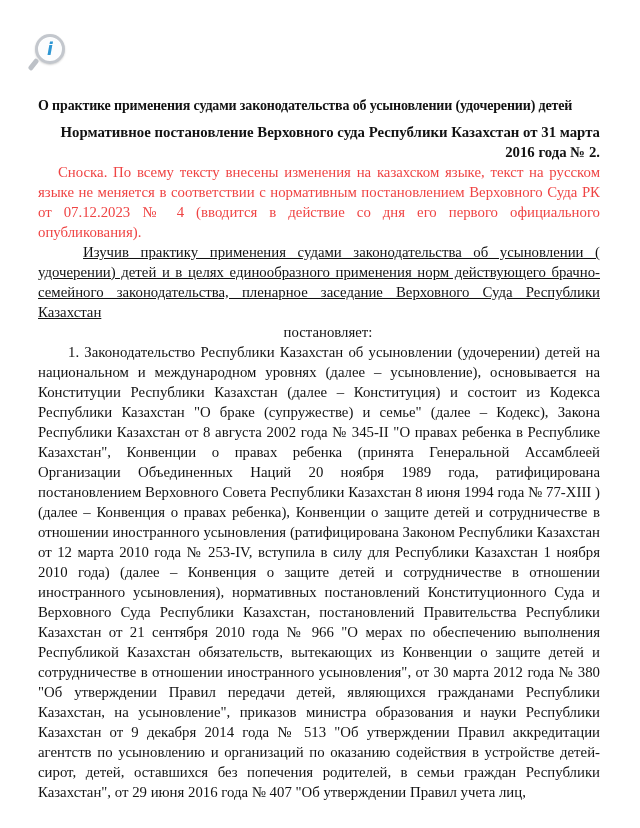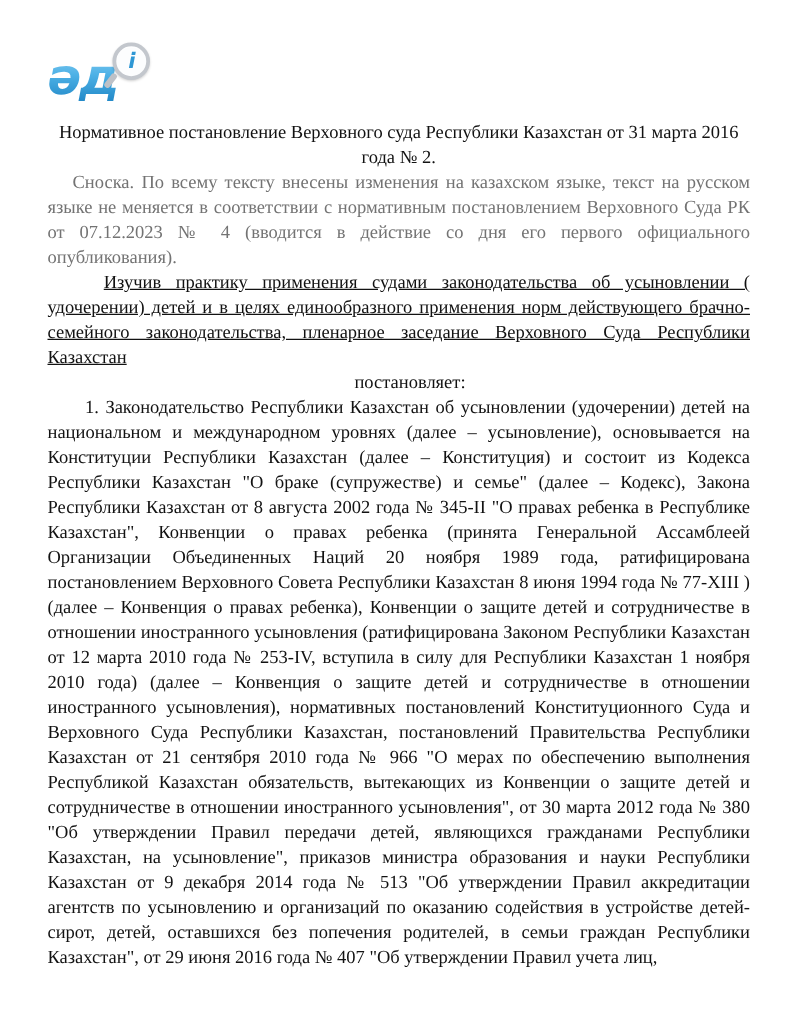--- a/index.html
+++ b/index.html
@@ -82,51 +82,52 @@
     white-space: nowrap;
     overflow: hidden;
     margin: 0 0 6px 0;
     line-height: 20px;
   }
   p {
     margin: 0;
     text-align: justify;
   }
   .doc-subtitle {
-    text-align: center;
+    text-align: right;
+    font-weight: bold;
   }
   .footnote {
-    color: #737373;
+    color: #ef4444;
     text-indent: 20px;
   }
   .preamble {
     text-indent: 45px;
     text-decoration: underline;
   }
   .resolves {
     text-indent: 18px;
     text-align: center;
   }
   .para-numbered {
     text-indent: 30px;
   }
 </style>
 </head>
 <body>
 
 <div class="page">
 
   <div class="logo">
-    <span class="logo-txt">әд</span>
     <span class="logo-mag">
       <span class="logo-i">і</span>
       <span class="logo-handle"></span>
     </span>
   </div>
 
+  <div class="doc-title">О практике применения судами законодательства об усыновлении (удочерении) детей</div>
 
   <p class="doc-subtitle">Нормативное постановление Верховного суда Республики Казахстан от 31 марта 2016 года № 2.</p>
 
   <p class="footnote">Сноска. По всему тексту внесены изменения на казахском языке, текст на русском языке не меняется в соответствии с нормативным постановлением Верховного Суда РК от 07.12.2023 № 4 (вводится в действие со дня его первого официального опубликования).</p>
 
   <p class="preamble">Изучив практику применения судами законодательства об усыновлении ( удочерении) детей и в целях единообразного применения норм действующего брачно-семейного законодательства, пленарное заседание Верховного Суда Республики Казахстан</p>
 
   <p class="resolves">постановляет:</p>
 
   <p class="para-numbered">1. Законодательство Республики Казахстан об усыновлении (удочерении) детей на национальном и международном уровнях (далее – усыновление), основывается на Конституции Республики Казахстан (далее – Конституция) и состоит из Кодекса Республики Казахстан "О браке (супружестве) и семье" (далее – Кодекс), Закона Республики Казахстан от 8 августа 2002 года № 345-II "О правах ребенка в Республике Казахстан", Конвенции о правах ребенка (принята Генеральной Ассамблеей Организации Объединенных Наций 20 ноября 1989 года, ратифицирована постановлением Верховного Совета Республики Казахстан 8 июня 1994 года № 77-XIII ) (далее – Конвенция о правах ребенка), Конвенции о защите детей и сотрудничестве в отношении иностранного усыновления (ратифицирована Законом Республики Казахстан от 12 марта 2010 года № 253-IV, вступила в силу для Республики Казахстан 1 ноября 2010 года) (далее – Конвенция о защите детей и сотрудничестве в отношении иностранного усыновления), нормативных постановлений Конституционного Суда и Верховного Суда Республики Казахстан, постановлений Правительства Республики Казахстан от 21 сентября 2010 года № 966 "О мерах по обеспечению выполнения Республикой Казахстан обязательств, вытекающих из Конвенции о защите детей и сотрудничестве в отношении иностранного усыновления", от 30 марта 2012 года № 380 "Об утверждении Правил передачи детей, являющихся гражданами Республики Казахстан, на усыновление", приказов министра образования и науки Республики Казахстан от 9 декабря 2014 года № 513 "Об утверждении Правил аккредитации агентств по усыновлению и организаций по оказанию содействия в устройстве детей-сирот, детей, оставшихся без попечения родителей, в семьи граждан Республики Казахстан", от 29 июня 2016 года № 407 "Об утверждении Правил учета лиц,</p>

